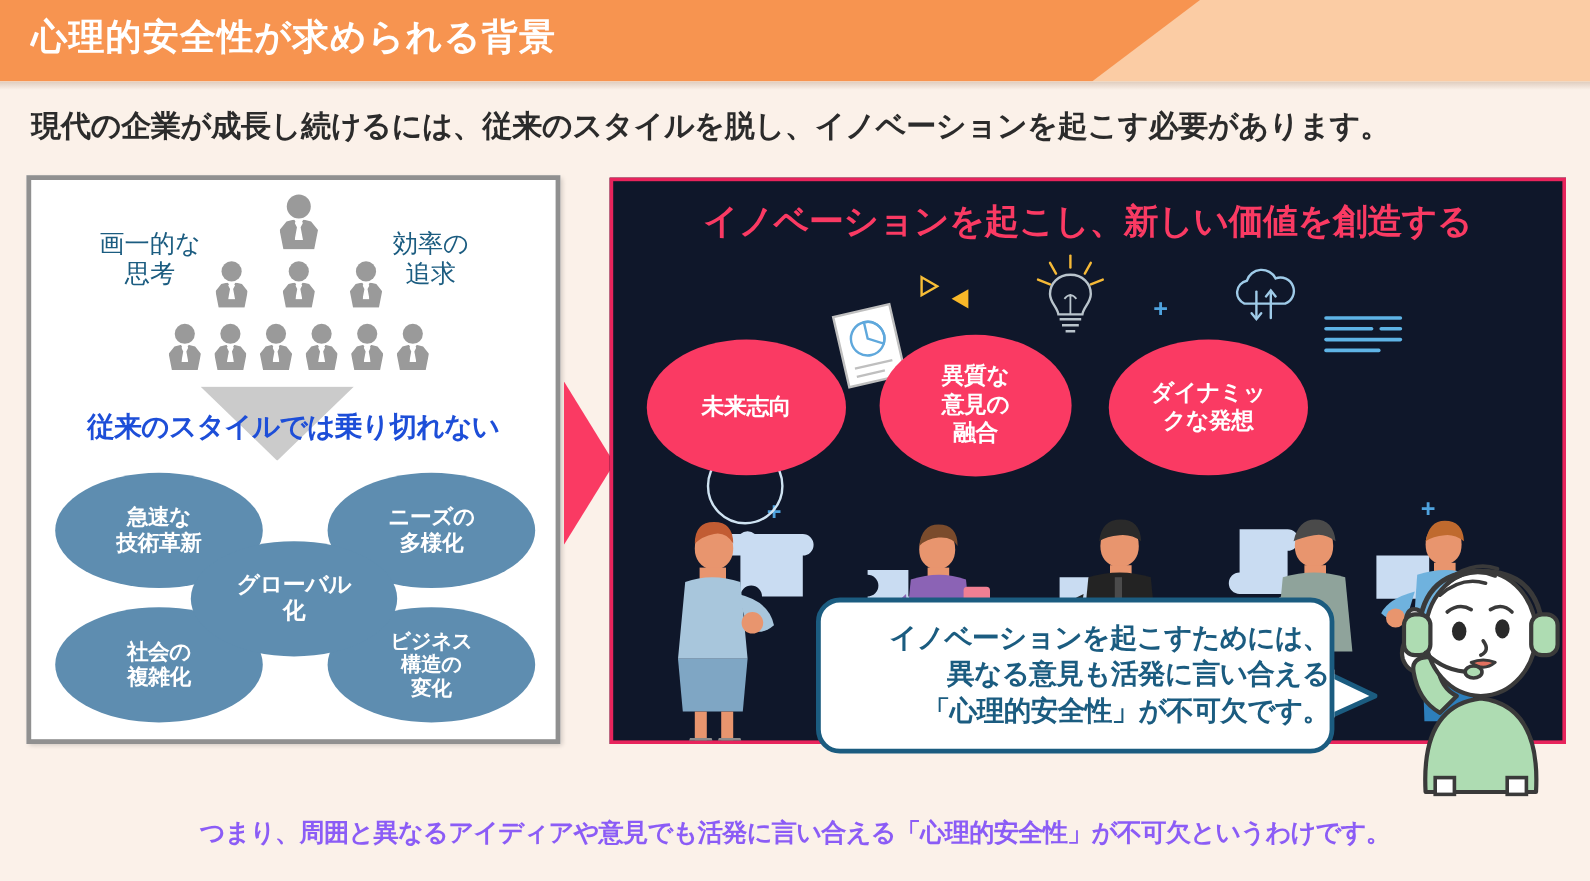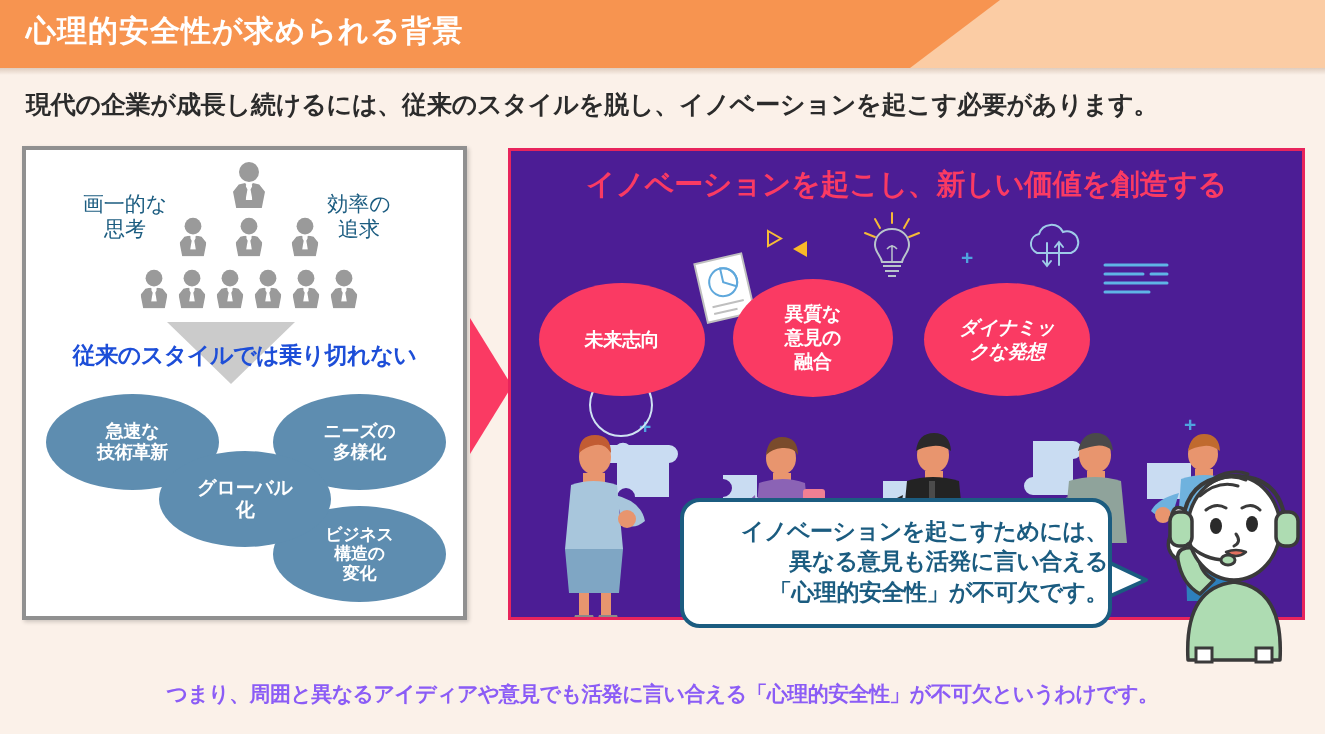--- a/index.html
+++ b/index.html
@@ -102,38 +102,38 @@
   
   #mid-arrow {
     position: absolute; left: 470px; top: 318px; width: 42px; height: 136px;
     background: #FA3A63;
     clip-path: polygon(0 0, 100% 50%, 0 100%);
   }
 
   
   #right-panel {
     position: absolute; left: 508px; top: 148px; width: 797px; height: 472px;
-    background: #4c1d95; border: 3px solid #E8245C; overflow: hidden;
+    background: #0f172a; border: 3px solid #E8245C; overflow: hidden;
   }
   #rp-title {
     position: absolute; left: 0; top: 14px; width: 791px;
     text-align: center; font-size: 29px; font-weight: bold; color: #FA3A63;
     letter-spacing: -0.3px;
   }
 
   
   .p-ell {
     position: absolute; background: #FA3A63; border-radius: 50%;
     color: #FFFFFF; font-weight: bold; font-size: 19px;
     display: flex; align-items: center; justify-content: center; text-align: center;
     line-height: 1.25; letter-spacing: -0.3px; z-index: 6;
   }
   #p-ell-0 { left: 28px;  top: 132px; width: 166px; height: 113px; }
   #p-ell-1 { left: 222px; top: 128px; width: 160px; height: 118px; }
-  #p-ell-2 { left: 413px; top: 132px; width: 166px; height: 113px; font-style: italic; }
+  #p-ell-2 { left: 413px; top: 132px; width: 166px; height: 113px; }
   #p-ell-3 { left: 605px; top: 130px; width: 164px; height: 115px; }
 
   
   .deco { position: absolute; z-index: 2; }
   #deco-doc   { left: 188px; top: 105px; transform: rotate(-13deg); }
   #deco-tri-o { left: 255px; top: 78px; }
   #deco-tri-f { left: 280px; top: 88px; }
   #deco-bulb  { left: 348px; top: 60px; }
   #deco-plus1 { left: 450px; top: 95px; color: #4FA3DE; font-size: 21px; font-weight: bold; }
   #deco-plus2 { left: 128px; top: 264px; color: #4FA3DE; font-size: 21px; font-weight: bold; }
@@ -271,20 +271,26 @@
           <div>ニーズの</div>
           <div>多様化</div>
         </div>
       </div>
       <div class="b-ell" id="b-ell-2">
         <div>
           <div>グローバル</div>
           <div>化</div>
         </div>
       </div>
+      <div class="b-ell" id="b-ell-3">
+        <div>
+          <div>社会の</div>
+          <div>複雑化</div>
+        </div>
+      </div>
       <div class="b-ell" id="b-ell-4">
         <div>
           <div>ビジネス</div>
           <div>構造の</div>
           <div>変化</div>
         </div>
       </div>
     </div>
   </div>
 

